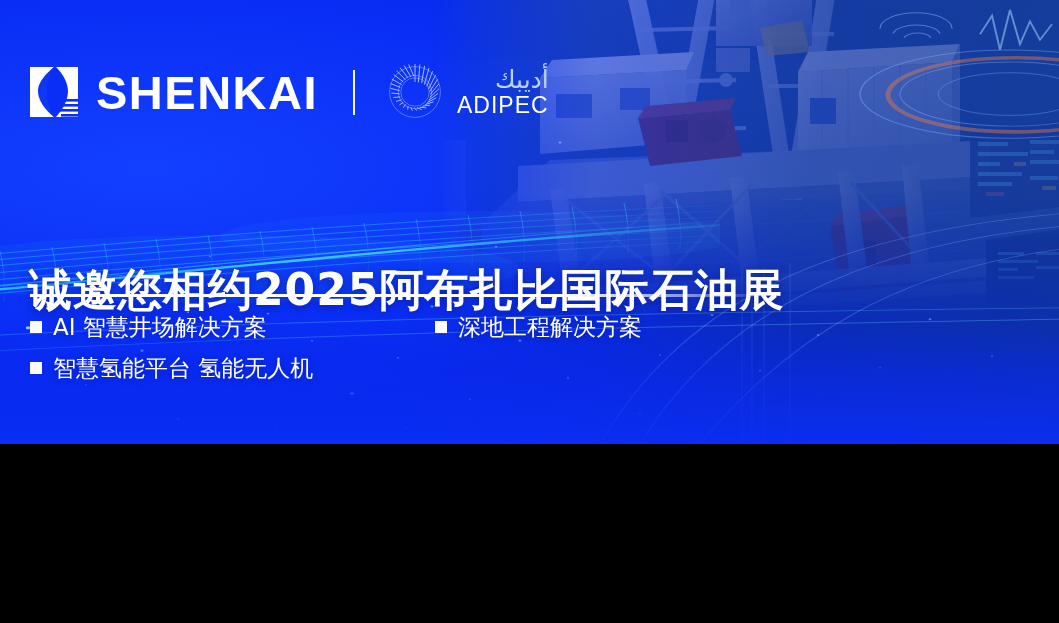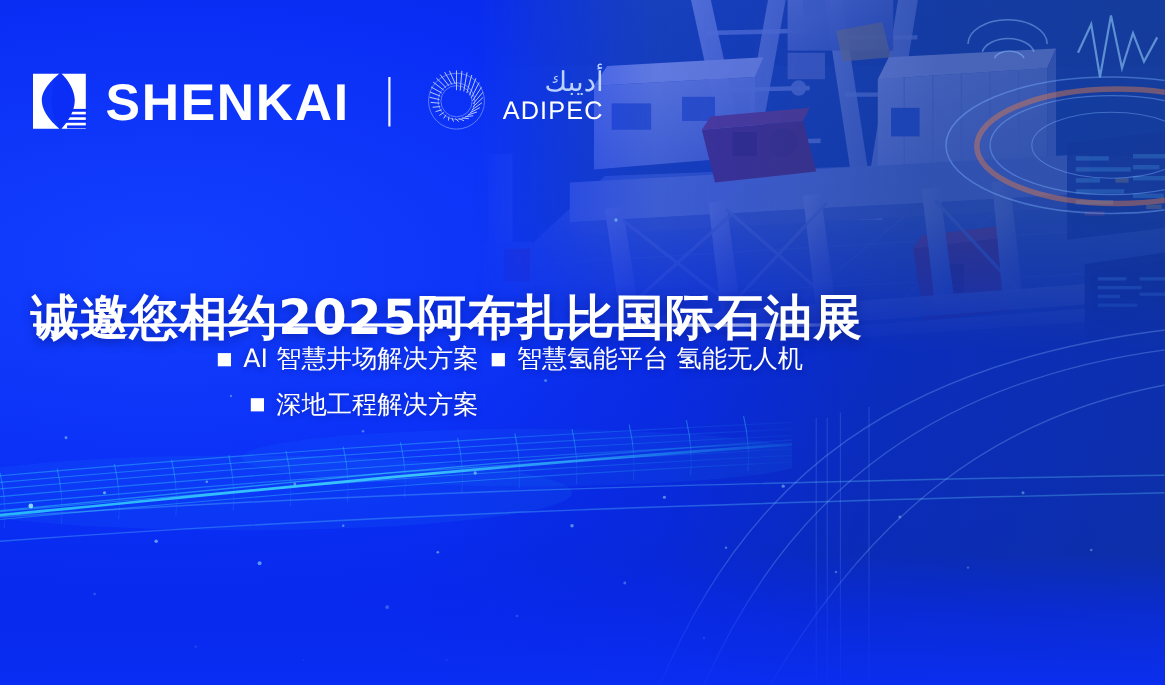--- a/index.html
+++ b/index.html
@@ -1,20 +1,20 @@
 <!DOCTYPE html>
 <html><head>
 <meta charset="utf-8">
 <style>
   html,body{margin:0;padding:0;background:#000;}
   body{font-family:"Liberation Sans","DejaVu Sans",sans-serif;}
 
   .banner{
     position:relative;
-    width:1059px;height:623px;
+    width:1059px;height:444px;
     overflow:hidden;
     background:#15803d;
   }
 
   
   .bg-base{
     position:absolute;inset:0;
     background:
       radial-gradient(120% 95% at 14% 38%, #1340ff 0%, #0a2ef5 38%, #0524e0 72%, #041fc9 100%);
   }
@@ -78,21 +78,21 @@
     color:#fff;font-weight:bold;
     font-size:47px;letter-spacing:1.5px;
     margin-left:16px;line-height:1;
     font-family:"Liberation Sans","DejaVu Sans",sans-serif;
     white-space:nowrap;
   }
   .logo-divider{
     width:2px;height:45px;background:#ffffff;
     margin-left:35px;margin-right:30px;opacity:.95;
   }
-  .adipec{display:flex;align-items:flex-start;}
+  .adipec{display:flex;align-items:center;}
   .adipec-mark{width:60px;height:60px;flex:0 0 auto;}
   .adipec-mark svg{display:block;width:100%;height:100%;}
   .adipec-text{margin-left:12px;line-height:1;}
   .adipec-ar{
     color:#bcd2ff;font-size:25px;text-align:right;
     font-family:"DejaVu Sans",sans-serif;
     direction:rtl;display:block;margin-bottom:2px;letter-spacing:0px;
   }
   .adipec-en{
     color:#ffffff;font-size:23px;letter-spacing:1px;display:block;
@@ -128,21 +128,20 @@
     row-gap:12px;
   }
   .bullet{
     display:flex;align-items:center;
     color:#ffffff;
     font-size:23px;
     line-height:1.25;
     white-space:nowrap;
     font-family:"DejaVu Sans","Liberation Sans",sans-serif;
     text-shadow:0 1px 6px rgba(2,12,90,.4);
-    justify-content:flex-end;
   }
   .bullet-square{
     width:12px;height:12px;background:#ffffff;
     flex:0 0 auto;margin-right:11px;
   }
 </style>
 </head>
 <body>
 
 <div class="banner">
@@ -519,22 +518,22 @@
 
     <div class="rule"></div>
 
     <div class="bullets">
       <div class="bullet">
         <span class="bullet-square"></span>
         <span>AI 智慧井场解决方案</span>
       </div>
       <div class="bullet">
         <span class="bullet-square"></span>
-        <span>智慧氢能平台  氢能无人机</span>
+        <span>深地工程解决方案</span>
       </div>
       <div class="bullet">
         <span class="bullet-square"></span>
-        <span>深地工程解决方案</span>
+        <span>智慧氢能平台  氢能无人机</span>
       </div>
     </div>
 
   </div>
 </div>
 
 </body></html>

